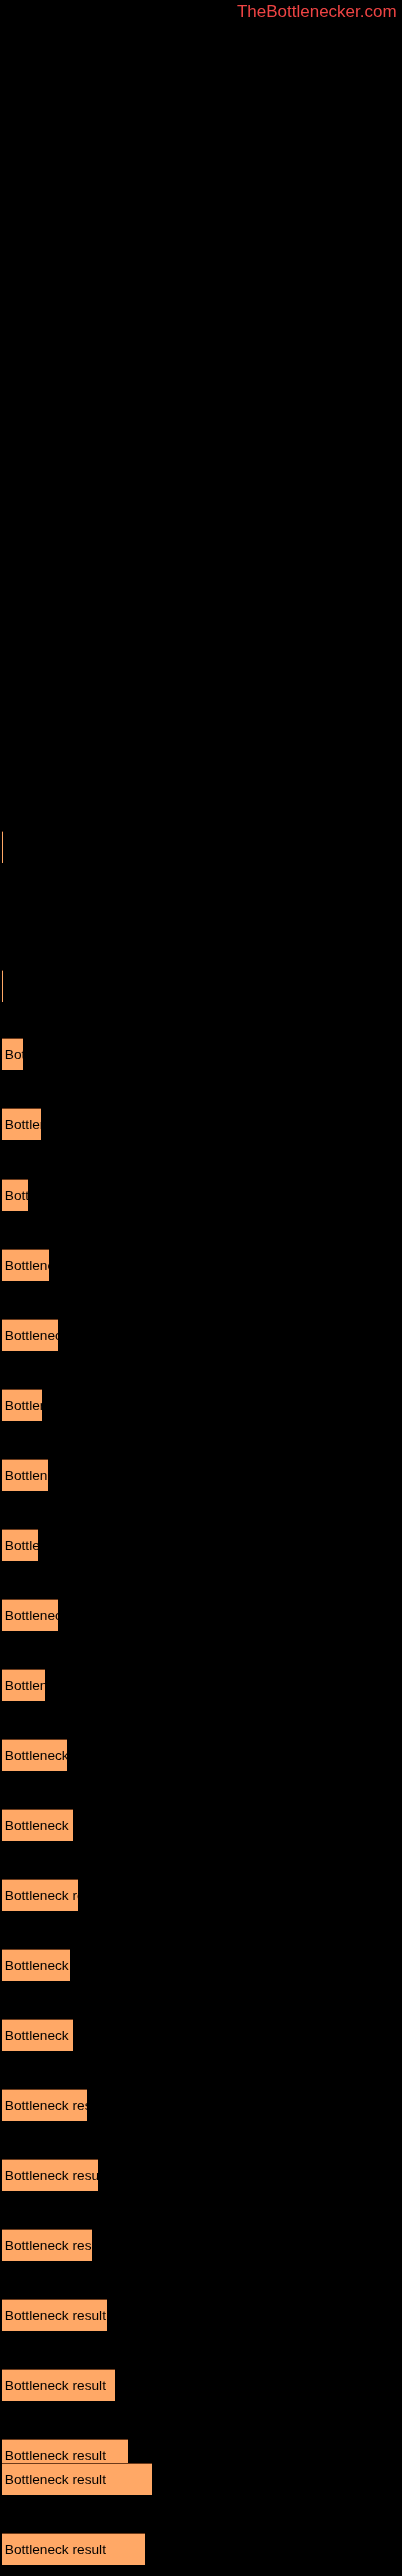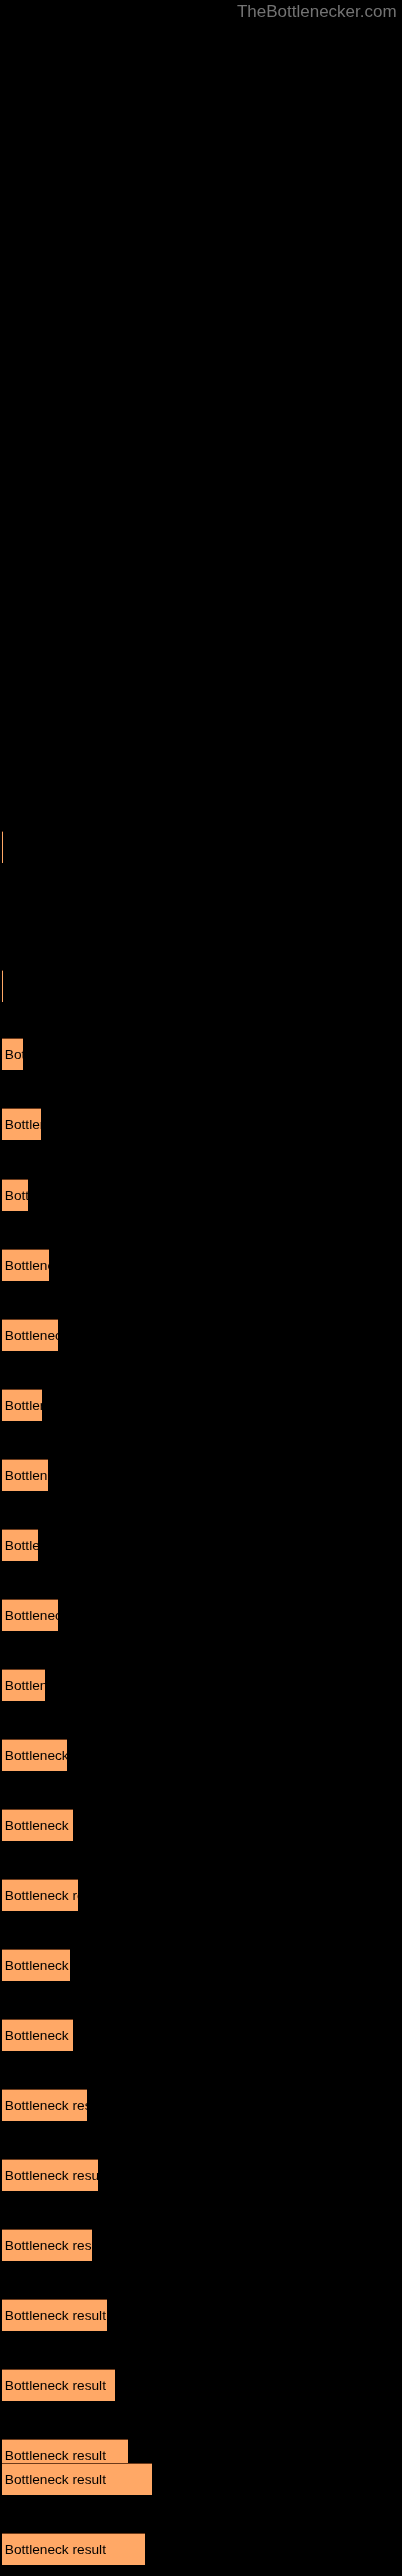--- a/index.html
+++ b/index.html
@@ -12,21 +12,21 @@
     width: 403px;
     height: 2576px;
     background: #000000;
     overflow: hidden;
     font-family: "Liberation Sans", sans-serif;
   }
   #watermark {
     position: absolute;
     right: 6.4px;
     top: 1.6px;
-    color: #737373;
+    color: #ef4444;
     font-size: 17px;
     font-family: "Liberation Sans", sans-serif;
     letter-spacing: 0px;
     white-space: nowrap;
   }
   #bars {
     position: absolute;
     left: 0;
     top: 0;
     width: 403px;

